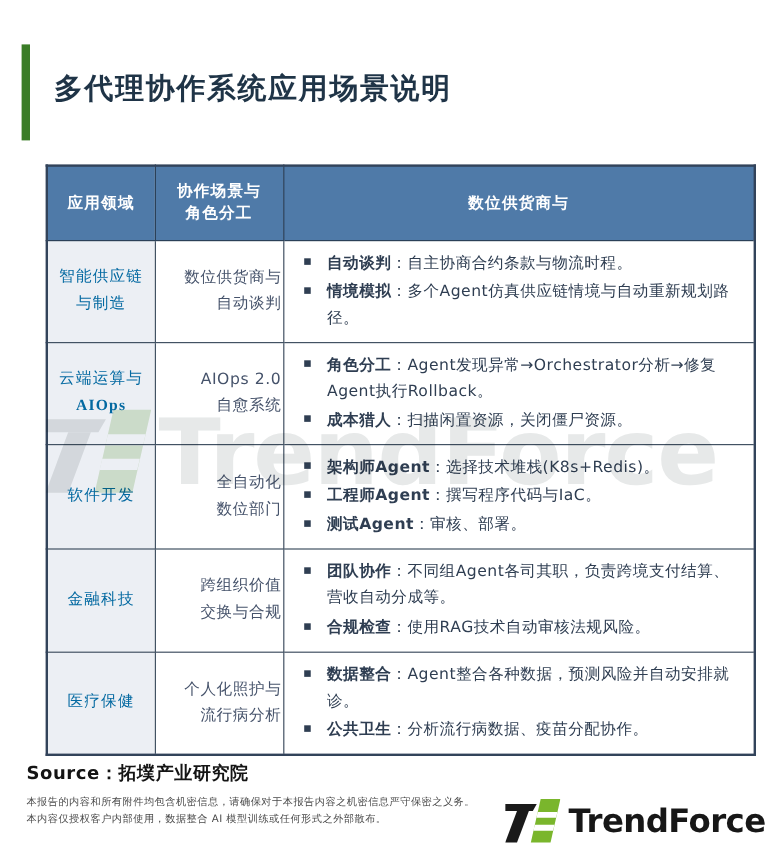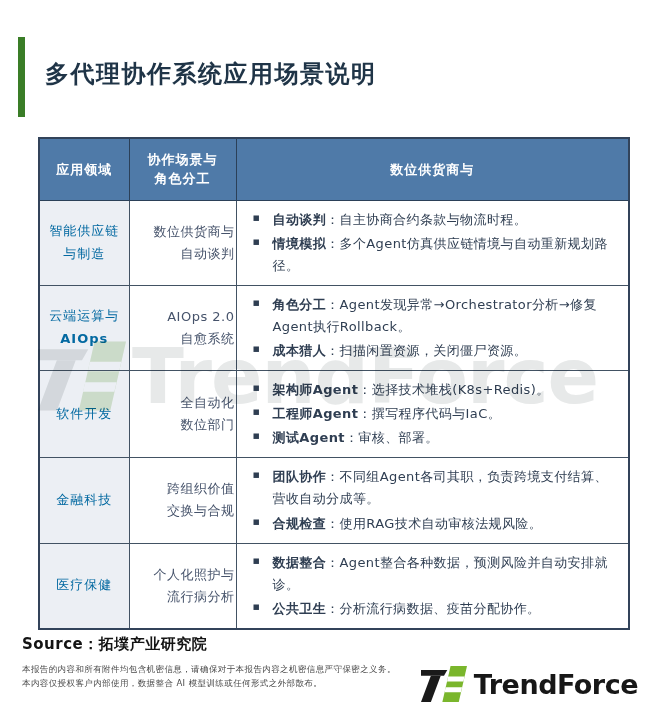--- a/index.html
+++ b/index.html
@@ -100,21 +100,21 @@
         <td class="scenario-cell">数位供货商与
 自动谈判</td>
         <td class="mech-cell">
           <ul class="mech-list">
             <li><b>自动谈判</b>：自主协商合约条款与物流时程。</li>
             <li><b>情境模拟</b>：多个Agent仿真供应链情境与自动重新规划路径。</li>
           </ul>
         </td>
       </tr>
       <tr>
-        <td class="field-cell"><span>云端运算与</span><br><span style="font-weight: 700;">AIOps</span></td>
+        <td class="field-cell"><span>云端运算与</span><br><span style="font-weight: 700; font-family: Liberation Serif, serif;">AIOps</span></td>
         <td class="scenario-cell">AIOps 2.0
 自愈系统</td>
         <td class="mech-cell">
           <ul class="mech-list">
             <li><b>角色分工</b>：Agent发现异常→Orchestrator分析→修复Agent执行Rollback。</li>
             <li><b>成本猎人</b>：扫描闲置资源，关闭僵尸资源。</li>
           </ul>
         </td>
       </tr>
       <tr>

